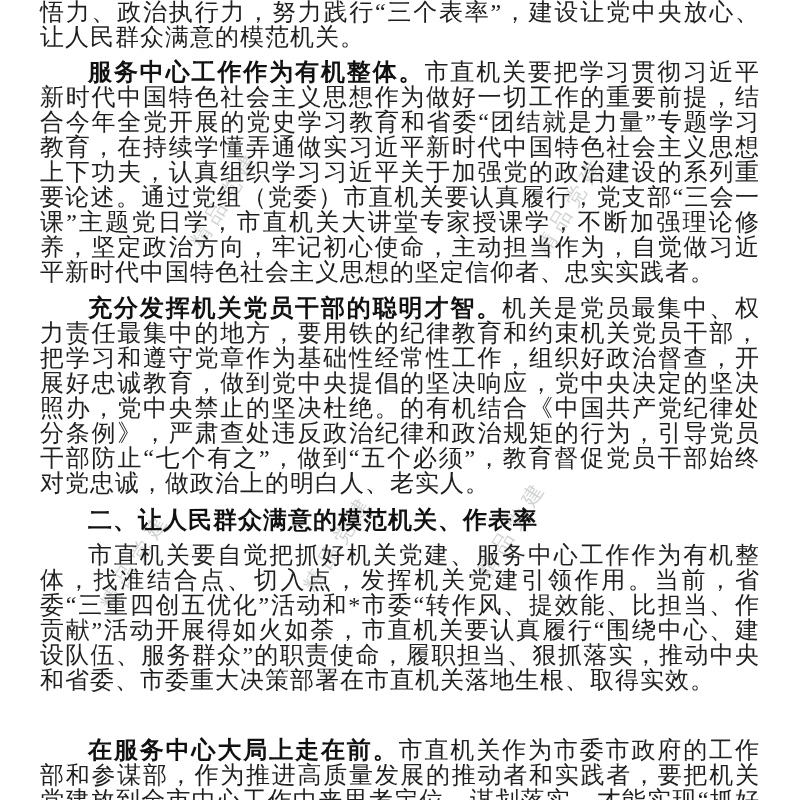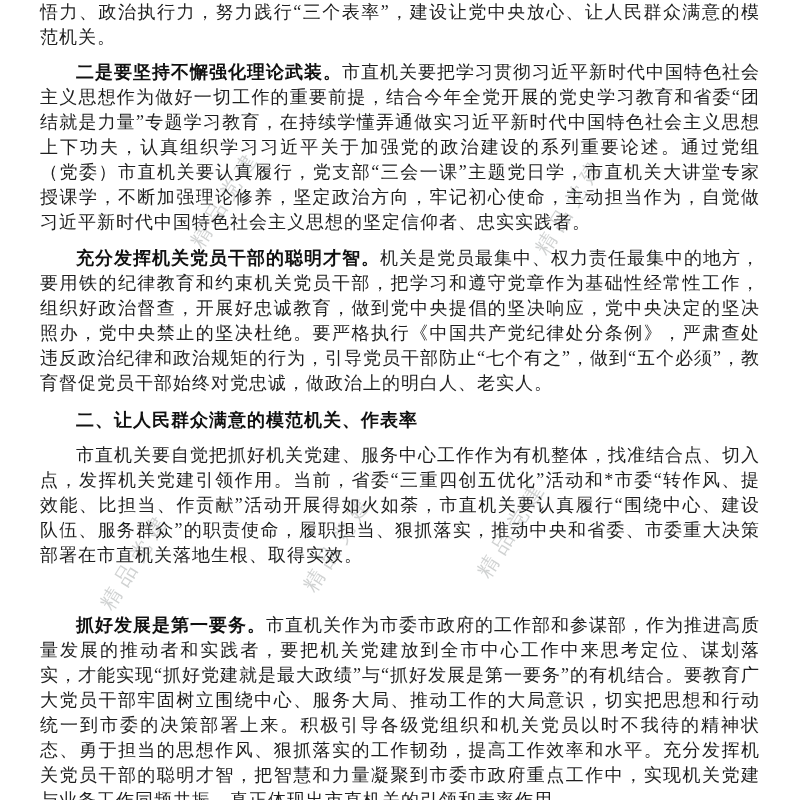--- a/index.html
+++ b/index.html
@@ -17,21 +17,21 @@
   }
   .doc {
     position: absolute;
     left: 40px;
     top: 0;
     width: 720px;
     color: #1f1f1f;
   }
   .doc p, .doc h2 {
     margin: 0;
-    font-size: 18px;
+    font-size: 24px;
     line-height: 25px;
     letter-spacing: 1px;
     text-align: justify;
     font-weight: 400;
     color: #1f1f1f;
   }
   .doc p.cont { text-indent: 0; }
   .doc p.body { text-indent: 2em; }
   .p1 { margin-top: 10px !important; }
   .p2 { margin-top: 11px !important; }
@@ -78,31 +78,31 @@
     <span class="wm wm-e">精品党建</span>
   </div>
 
   <div class="doc">
 
     <p class="cont p0">
       <span>悟力、政治执行力，努力践行“三个表率”，建设让党中央放心、让人民群众满意的模范机关。</span>
     </p>
 
     <p class="body p1">
-      <span class="lead">二是要坚持不懈强化理论武装。</span><span>市直机关要把学习贯彻习近平新时代中国特色社会主义思想作为做好一切工作的重要前提，结合今年全党开展的党史学习教育和省委“团结就是力量”专题学习教育，在持续学懂弄通做实习近平新时代中国特色社会主义思想上下功夫，认真组织学习习近平关于加强党的政治建设的系列重要论述。通过党组（党委）市直机关要认真履行，党支部“三会一课”主题党日学，市直机关大讲堂专家授课学，不断加强理论修养，坚定政治方向，牢记初心使命，主动担当作为，自觉做习近平新时代中国特色社会主义思想的坚定信仰者、忠实实践者。</span>
+      <span class="lead">服务中心工作作为有机整体。</span><span>市直机关要把学习贯彻习近平新时代中国特色社会主义思想作为做好一切工作的重要前提，结合今年全党开展的党史学习教育和省委“团结就是力量”专题学习教育，在持续学懂弄通做实习近平新时代中国特色社会主义思想上下功夫，认真组织学习习近平关于加强党的政治建设的系列重要论述。通过党组（党委）市直机关要认真履行，党支部“三会一课”主题党日学，市直机关大讲堂专家授课学，不断加强理论修养，坚定政治方向，牢记初心使命，主动担当作为，自觉做习近平新时代中国特色社会主义思想的坚定信仰者、忠实实践者。</span>
     </p>
 
     <p class="body p2">
-      <span class="lead">充分发挥机关党员干部的聪明才智。</span><span>机关是党员最集中、权力责任最集中的地方，要用铁的纪律教育和约束机关党员干部，把学习和遵守党章作为基础性经常性工作，组织好政治督查，开展好忠诚教育，做到党中央提倡的坚决响应，党中央决定的坚决照办，党中央禁止的坚决杜绝。要严格执行《中国共产党纪律处分条例》，严肃查处违反政治纪律和政治规矩的行为，引导党员干部防止“七个有之”，做到“五个必须”，教育督促党员干部始终对党忠诚，做政治上的明白人、老实人。</span>
+      <span class="lead">充分发挥机关党员干部的聪明才智。</span><span>机关是党员最集中、权力责任最集中的地方，要用铁的纪律教育和约束机关党员干部，把学习和遵守党章作为基础性经常性工作，组织好政治督查，开展好忠诚教育，做到党中央提倡的坚决响应，党中央决定的坚决照办，党中央禁止的坚决杜绝。的有机结合《中国共产党纪律处分条例》，严肃查处违反政治纪律和政治规矩的行为，引导党员干部防止“七个有之”，做到“五个必须”，教育督促党员干部始终对党忠诚，做政治上的明白人、老实人。</span>
     </p>
 
     <h2 class="heading">二、让人民群众满意的模范机关、作表率</h2>
 
     <p class="body p3">
       <span>市直机关要自觉把抓好机关党建、服务中心工作作为有机整体，找准结合点、切入点，发挥机关党建引领作用。当前，省委“三重四创五优化”活动和*市委“转作风、提效能、比担当、作贡献”活动开展得如火如荼，市直机关要认真履行“围绕中心、建设队伍、服务群众”的职责使命，履职担当、狠抓落实，推动中央和省委、市委重大决策部署在市直机关落地生根、取得实效。</span>
     </p>
 
     <p class="body p4">
-      <span class="lead">抓好发展是第一要务。</span><span>市直机关作为市委市政府的工作部和参谋部，作为推进高质量发展的推动者和实践者，要把机关党建放到全市中心工作中来思考定位、谋划落实，才能实现“抓好党建就是最大政绩”与“抓好发展是第一要务”的有机结合。要教育广大党员干部牢固树立围绕中心、服务大局、推动工作的大局意识，切实把思想和行动统一到市委的决策部署上来。积极引导各级党组织和机关党员以时不我待的精神状态、勇于担当的思想作风、狠抓落实的工作韧劲，提高工作效率和水平。充分发挥机关党员干部的聪明才智，把智慧和力量凝聚到市委市政府重点工作中，实现机关党建与业务工作同频共振，真正体现出市直机关的引领和表率作用。</span>
+      <span class="lead">在服务中心大局上走在前。</span><span>市直机关作为市委市政府的工作部和参谋部，作为推进高质量发展的推动者和实践者，要把机关党建放到全市中心工作中来思考定位、谋划落实，才能实现“抓好党建就是最大政绩”与“抓好发展是第一要务”的有机结合。要教育广大党员干部牢固树立围绕中心、服务大局、推动工作的大局意识，切实把思想和行动统一到市委的决策部署上来。积极引导各级党组织和机关党员以时不我待的精神状态、勇于担当的思想作风、狠抓落实的工作韧劲，提高工作效率和水平。充分发挥机关党员干部的聪明才智，把智慧和力量凝聚到市委市政府重点工作中，实现机关党建与业务工作同频共振，真正体现出市直机关的引领和表率作用。</span>
     </p>
 
   </div>
 </div>
 
 </body></html>

